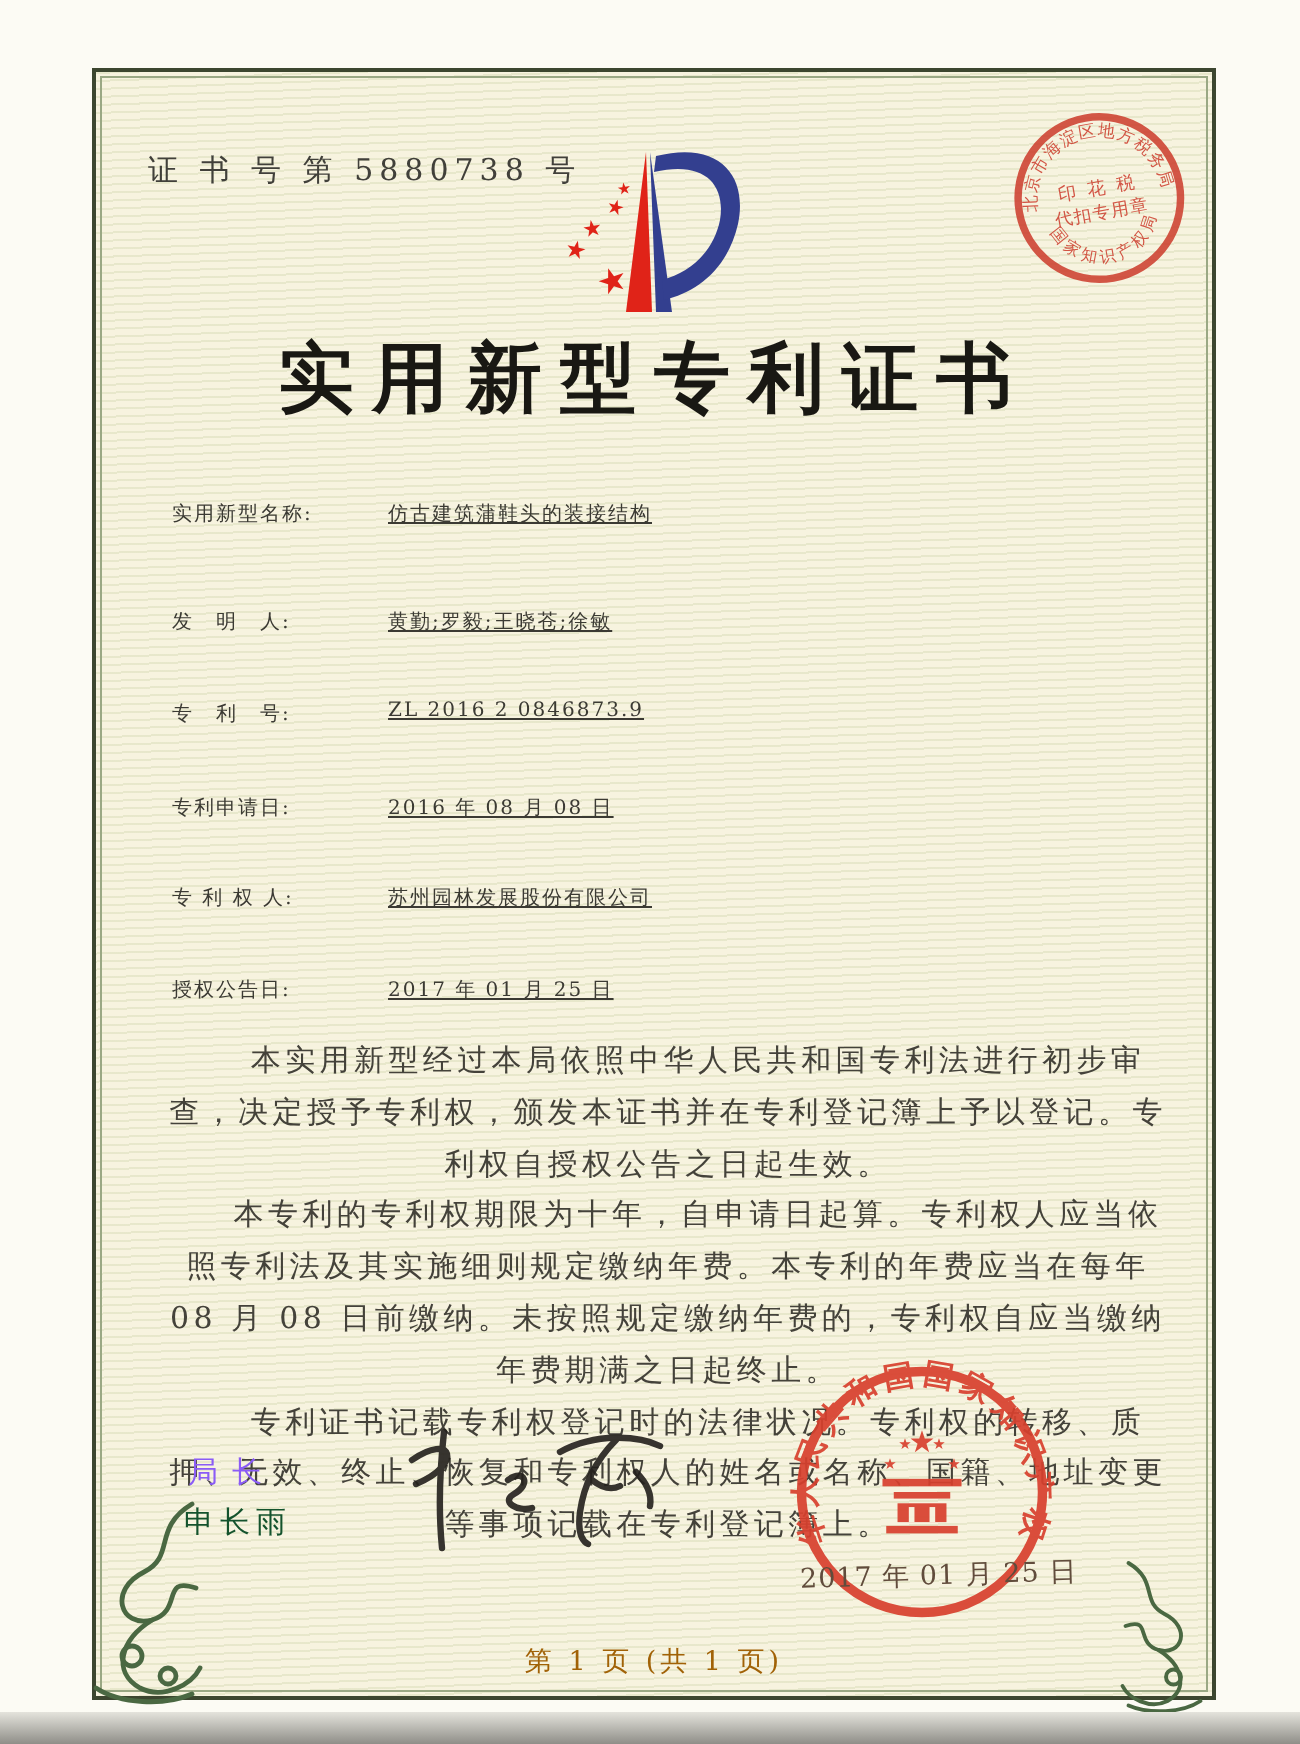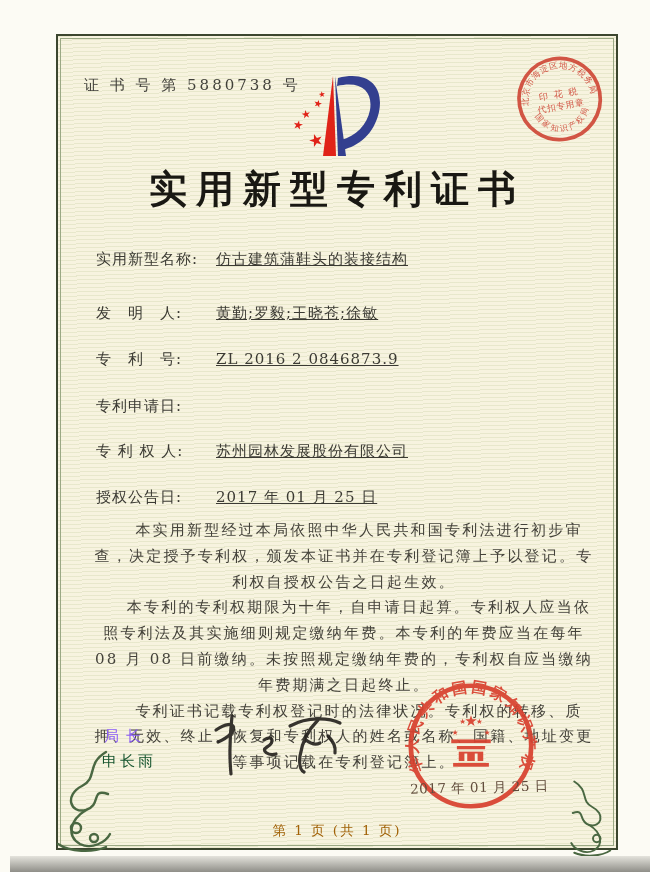--- a/index.html
+++ b/index.html
@@ -2,21 +2,21 @@
 <html><head>
 <meta charset="utf-8">
 <style>
   html,body{margin:0;padding:0;}
   body{
     width:650px;height:872px;
     background:#fcfbf4;
     font-family:"DejaVu Serif","Liberation Serif",serif;
     position:relative;overflow:hidden;
   }
-  .page{position:absolute;left:10px;top:0;width:575px;height:872px;}
+  .page{position:absolute;left:0;top:0;width:575px;height:872px;}
 
   
   .frame{
     position:absolute;left:46px;top:34px;width:558px;height:812px;
     border:2px solid #3c462f;
     background-color:#f7f3df;
     background-image:repeating-linear-gradient(178deg,
       rgba(150,170,100,.16) 0px, rgba(150,170,100,.16) 1px,
       transparent 1px, transparent 4px);
   }
@@ -27,21 +27,21 @@
   .abs{position:absolute;}
 
   .cert-no{
     left:74px;top:76px;font-size:15px;letter-spacing:3px;color:#41403a;
   }
   .logo{left:270px;top:72px;width:130px;height:95px;}
   .title{
     left:46px;top:164px;width:562px;text-align:center;
     font-size:38px;font-weight:bold;letter-spacing:9px;color:#191813;font-family:Liberation Serif, serif;
   }
-  .field-row{position:absolute;left:86px;display:flex;font-size:15px;color:#3b3a33;gap:12px;}
+  .field-row{position:absolute;left:86px;display:flex;font-size:10px;color:#3b3a33;}
   .field-label{display:inline-block;width:108px;letter-spacing:1px;flex:none;}
   .field-value{letter-spacing:1px;white-space:nowrap;text-decoration:underline;}
 
   .paras{
     left:84px;top:518px;width:500px;
     font-size:15px;line-height:25.8px;letter-spacing:2.2px;color:#44423a;
   }
   .paras p{margin:0;text-indent:2em;text-align:center;}
 
   .signer-title{left:94px;top:727px;font-size:15px;letter-spacing:7px;color:#8b5cf6;}
@@ -102,20 +102,21 @@
     <div class="field-row" style="top:304px">
       <span class="field-label">发　明　人:</span>
       <span class="field-value">黄勤;罗毅;王晓苍;徐敏</span>
     </div>
     <div class="field-row" style="top:350px">
       <span class="field-label">专　利　号:</span>
       <span class="field-value">ZL 2016 2 0846873.9</span>
     </div>
     <div class="field-row" style="top:397px">
       <span class="field-label">专利申请日:</span>
+      <span class="field-value">2016 年 08 月 08 日</span>
     </div>
     <div class="field-row" style="top:442px">
       <span class="field-label">专 利 权 人:</span>
       <span class="field-value">苏州园林发展股份有限公司</span>
     </div>
     <div class="field-row" style="top:488px">
       <span class="field-label">授权公告日:</span>
       <span class="field-value">2017 年 01 月 25 日</span>
     </div>
   </div>

